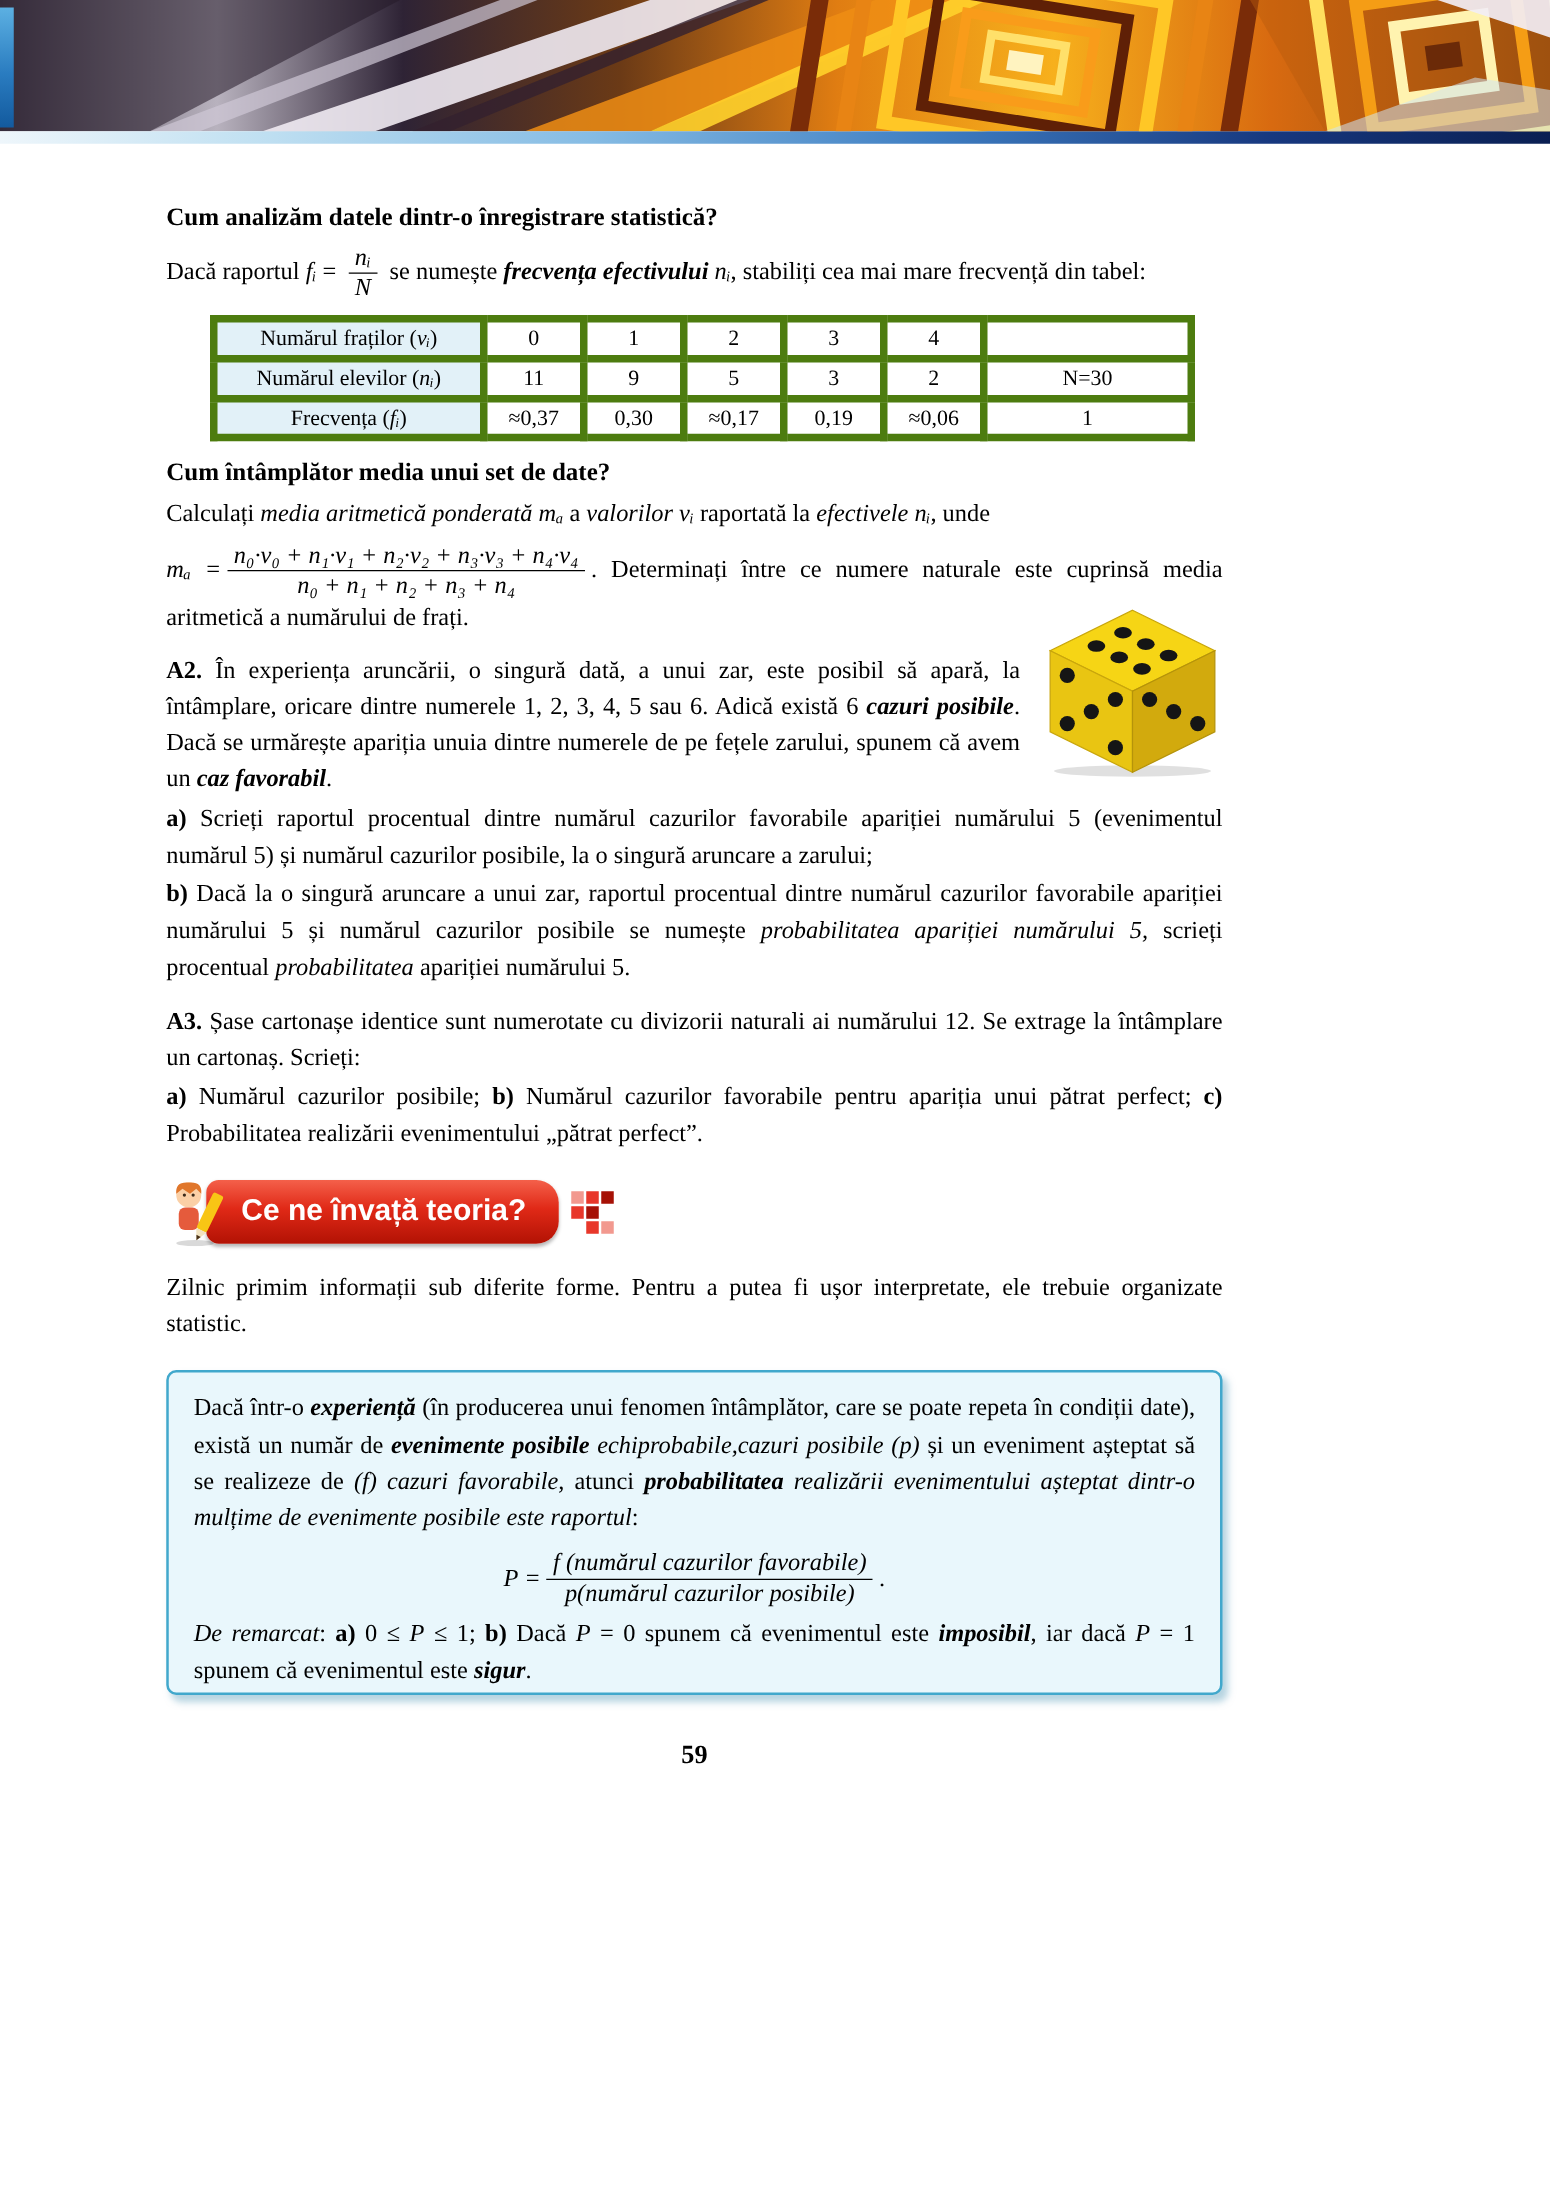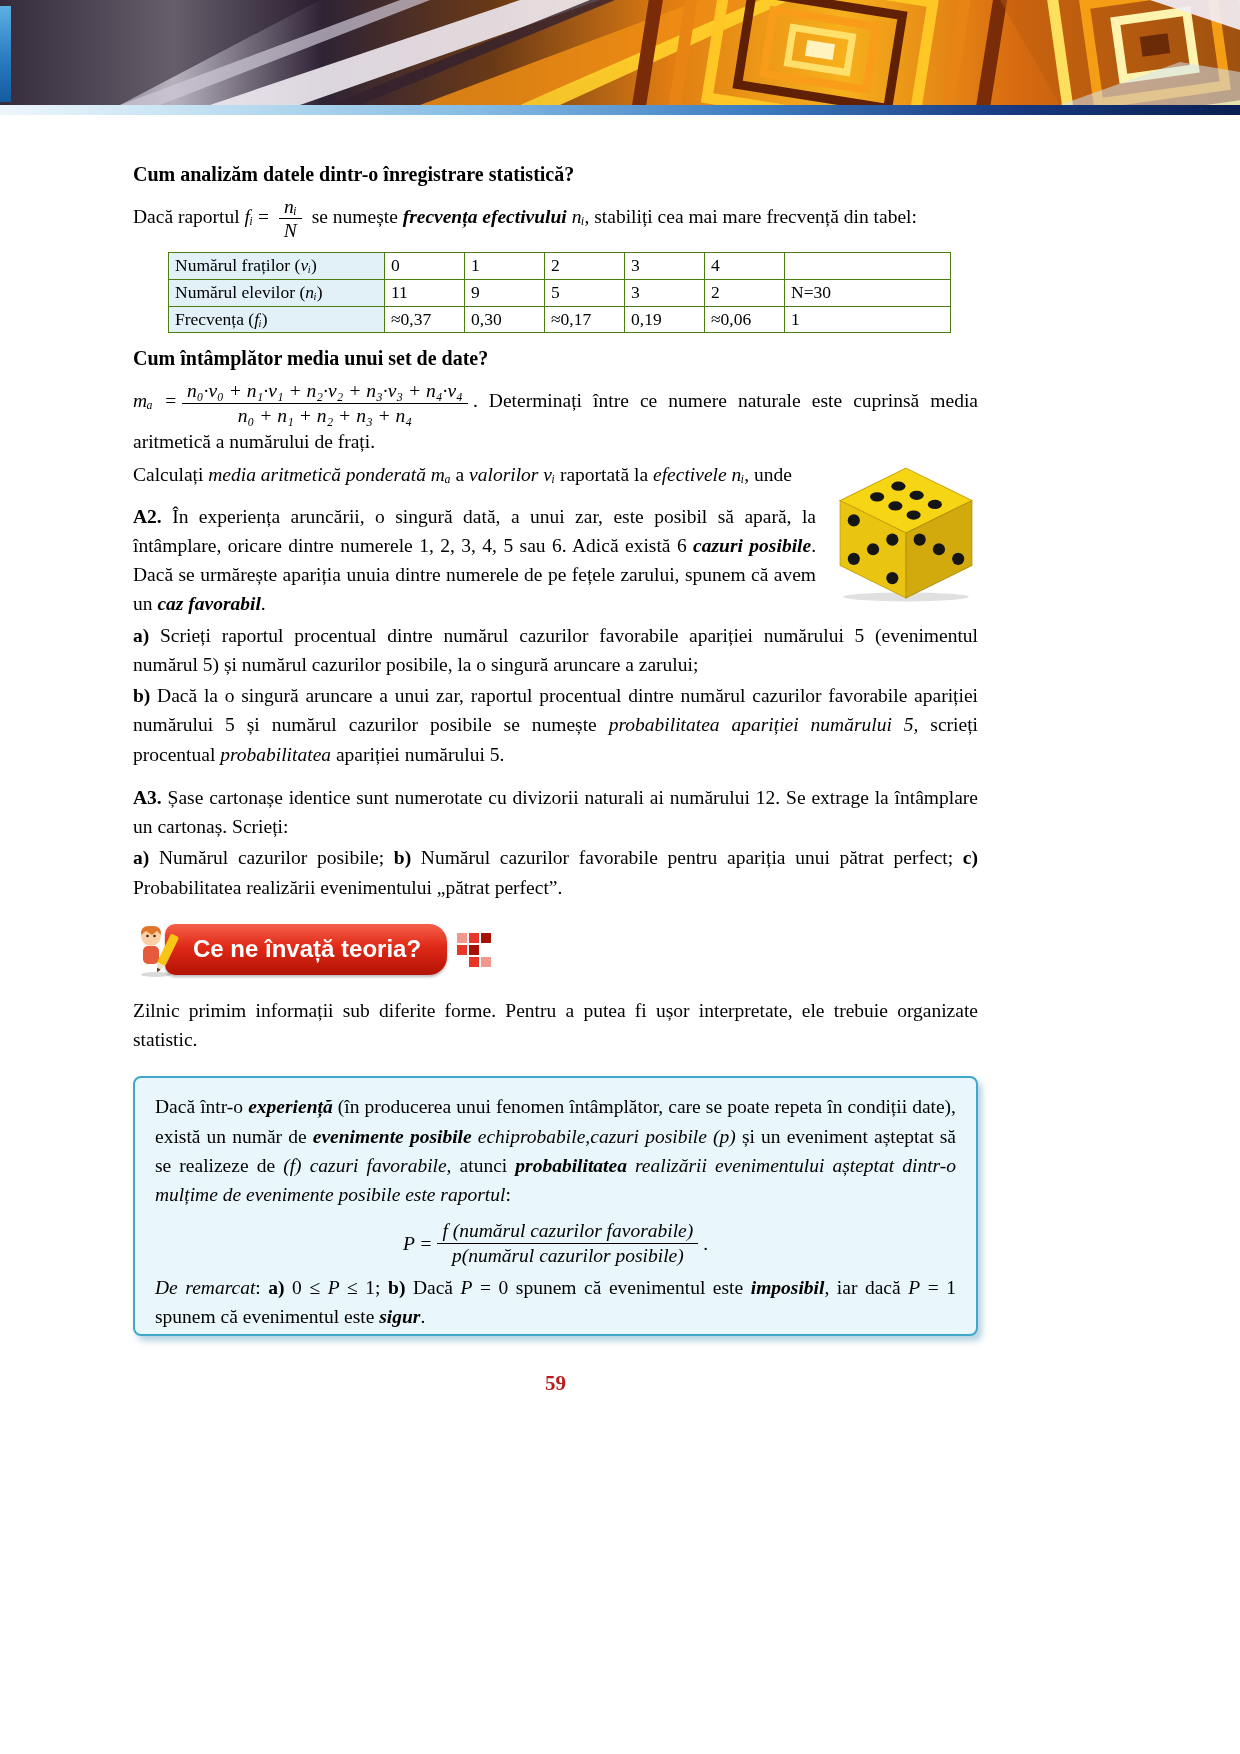--- a/index.html
+++ b/index.html
@@ -34,21 +34,21 @@
   
   .frac {
     display:inline-flex; flex-direction:column; text-align:center;
     vertical-align:middle; margin:0 5px; line-height:1.2;
   }
   .frac .num { border-bottom:1px solid #000; padding:0 5px; }
   .frac .den { padding:0 5px; }
 
   
   table.freq { border-collapse:collapse; margin:9px 0 9px 35px; font-size:17.5px; line-height:1.25; }
-  table.freq td { border:1px solid #4d7c0f; padding:2px 6px; height:26px; }
+  table.freq td { border:6px solid #4d7c0f; text-align:center; padding:2px 6px; height:26px; }
   table.freq td.lbl  { width:216px; background:#e2f1f8; }
   table.freq td.c    { width:80px; }
   table.freq td.last { width:166px; }
 
   
   .a2-wrap { position:relative; margin-top:12px; }
   .a2text  { padding-right:162px; margin-top:0; }
   .dice    { position:absolute; right:-4px; top:-40px; width:152px; height:140px; }
 
   
@@ -71,21 +71,21 @@
 
   
   .theory-box {
     border:2px solid #41a8cc; background:#e9f7fc; border-radius:8px;
     padding:14px 20px 2px; margin-top:22px;
     box-shadow:4px 5px 6px rgba(110,170,195,.5);
   }
   .formula-center { display:flex; justify-content:center; align-items:center; margin:10px 0 6px; }
 
   .pagenum {
-    color:#b91c1c; font-weight:700; text-align:center; font-size:21px; margin-top:32px;
+    color:#000000; font-weight:700; text-align:center; font-size:21px; margin-top:32px;
   }
 </style>
 </head>
 <body>
 
 <div class="page">
 
   <header class="header">
     <svg class="art" viewBox="0 0 1240 105" preserveAspectRatio="none" aria-hidden="true">
       <defs>
@@ -166,26 +166,26 @@
           <td class="c">≈0,17</td>
           <td class="c">0,19</td>
           <td class="c">≈0,06</td>
           <td class="last">1</td>
         </tr>
       </tbody>
     </table>
 
     <h2 class="hq" style="margin-top:10px;">Cum întâmplător media unui set de date?</h2>
 
+    <p class="para" style="margin-top:4px;"><span>Calculați </span><span class="i">media aritmetică ponderată mₐ</span><span> a </span><span class="i">valorilor vᵢ</span><span> raportată la </span><span class="i">efectivele nᵢ</span><span>, unde</span></p>
+
     <p class="para" style="margin-top:6px;"><span class="i">mₐ =</span><span class="frac">
           <span class="num i">n₀·v₀ + n₁·v₁ + n₂·v₂ + n₃·v₃ + n₄·v₄</span>
           <span class="den i">n₀ + n₁ + n₂ + n₃ + n₄</span>
         </span><span>. Determinați între ce numere naturale este cuprinsă media aritmetică a numărului de frați.</span></p>
-
-    <p class="para" style="margin-top:4px;"><span>Calculați </span><span class="i">media aritmetică ponderată mₐ</span><span> a </span><span class="i">valorilor vᵢ</span><span> raportată la </span><span class="i">efectivele nᵢ</span><span>, unde</span></p>
 
     <div class="a2-wrap">
       <p class="para a2text"><span class="b">A2.</span><span> În experiența aruncării, o singură dată, a unui zar, este posibil să apară, la întâmplare, oricare dintre numerele 1, 2, 3, 4, 5 sau 6. Adică există 6 </span><span class="bi">cazuri posibile</span><span>. Dacă se urmărește apariția unuia dintre numerele de pe fețele zarului, spunem că avem un </span><span class="bi">caz favorabil</span><span>.</span></p>
       <svg class="dice" viewBox="0 0 150 138" aria-hidden="true">
         <ellipse cx="75" cy="133" rx="62" ry="4.5" fill="rgba(0,0,0,.12)"></ellipse>
         <polygon points="75,6 140,38 75,70 10,38" fill="#f6d515" stroke="#c9a60c" stroke-width="1"></polygon>
         <polygon points="10,38 75,70 75,134 10,102" fill="#e9c512" stroke="#c9a60c" stroke-width="1"></polygon>
         <polygon points="140,38 75,70 75,134 140,102" fill="#d2aa0d" stroke="#b5930a" stroke-width="1"></polygon>
         <g fill="#151515">
           <ellipse cx="67.5" cy="23.8" rx="7" ry="4.6"></ellipse>

